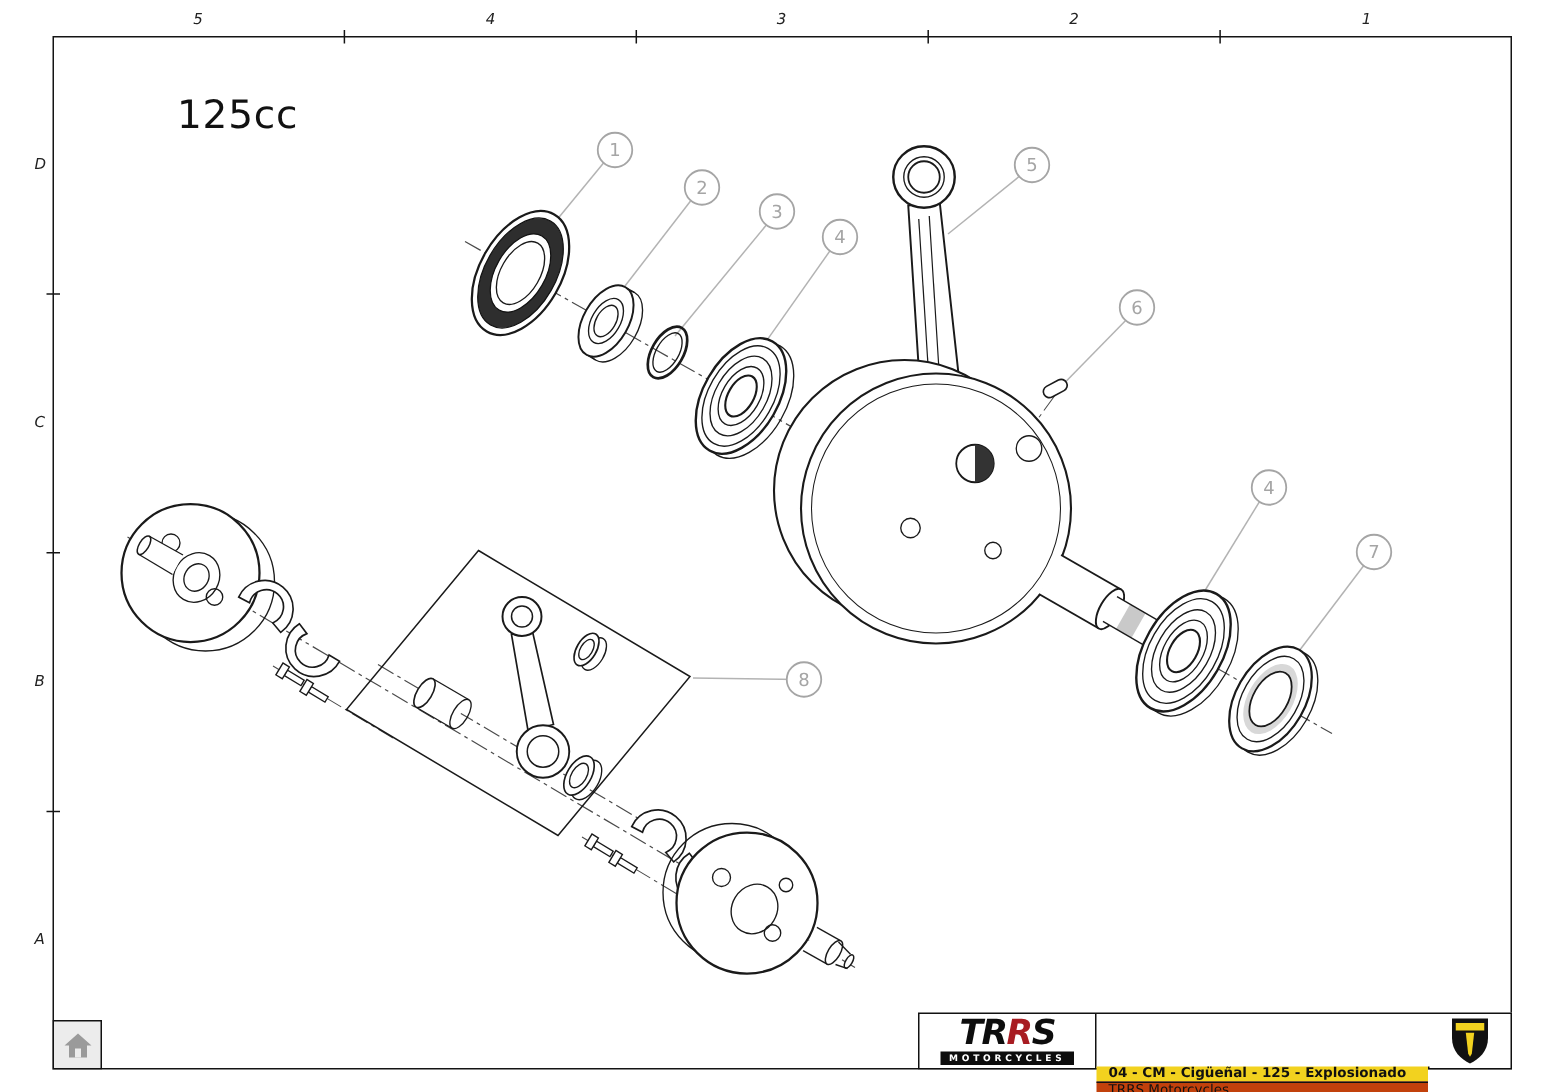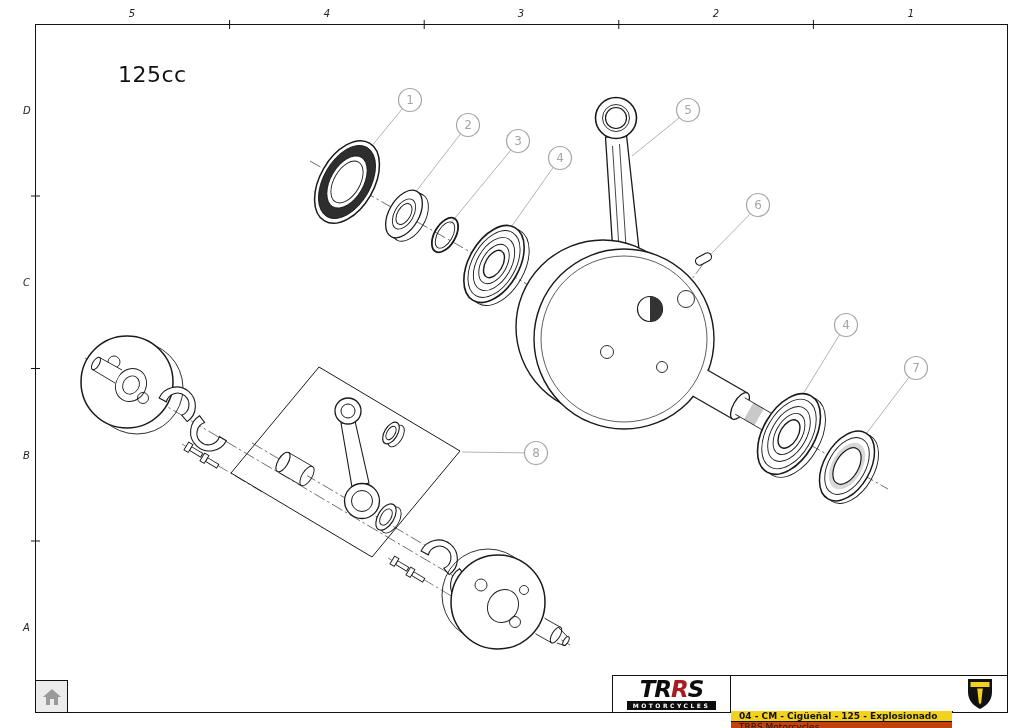--- a/index.html
+++ b/index.html
@@ -3,21 +3,21 @@
 <meta charset="utf-8">
 <style>
   html,body{margin:0;padding:0;background:#fff;}
   .sheet{position:relative;width:1030px;height:728px;background:#fff;
          font-family:"DejaVu Sans",sans-serif;overflow:hidden;}
   .frame{position:absolute;left:35px;top:24px;width:973px;height:689px;
          border:1.5px solid #141414;box-sizing:border-box;}
   .zlab{position:absolute;font-size:10px;font-style:italic;color:#222;}
   .zlab.top{transform:translateX(-50%);top:8px;}
   .zlab.left{transform:translateY(-50%);left:23px;}
-  .pagetitle{position:absolute;left:118px;top:62px;font-size:22px;color:#111;
+  .pagetitle{position:absolute;left:118px;top:62px;font-size:26px;color:#111;
              letter-spacing:0.5px;}
   svg.drawing{position:absolute;left:0;top:0;}
   .w{fill:#fff;stroke:#1a1a1a;stroke-width:1.3;}
   .ln{fill:none;stroke:#1a1a1a;stroke-width:1.3;}
   .lnt{fill:none;stroke:#1a1a1a;stroke-width:0.9;}
   .cl{fill:none;stroke:#4a4a4a;stroke-width:0.8;stroke-dasharray:12 3 2.5 3;}
   .lead{stroke:#b3b3b3;stroke-width:1;fill:none;}
   .callout circle{fill:#fff;stroke:var(--callout,#a5a5a5);stroke-width:1.2;}
   .callout text{fill:var(--callout,#a5a5a5);font-size:12px;
                 font-family:"DejaVu Sans",sans-serif;}

